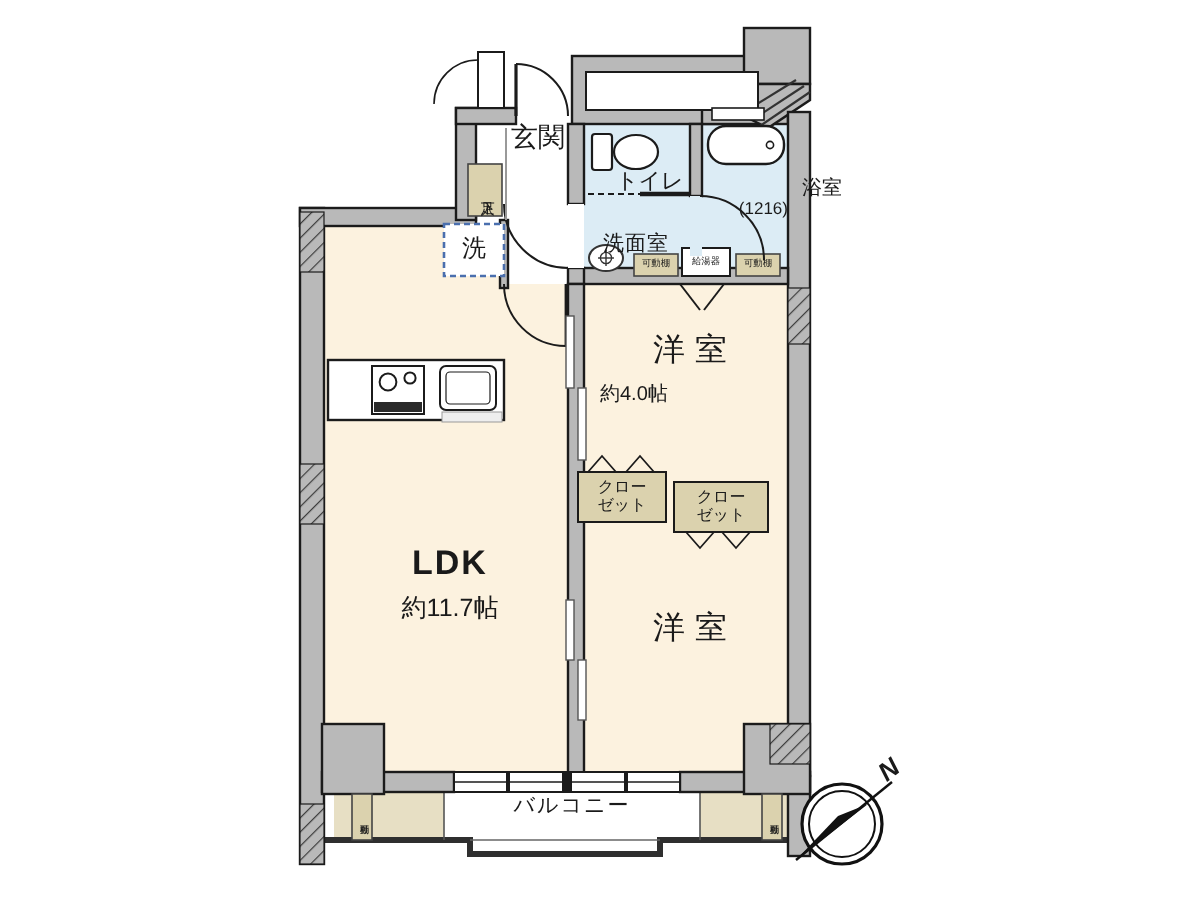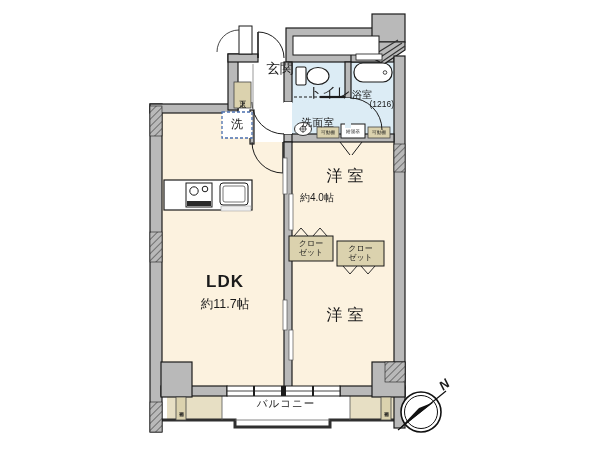--- a/index.html
+++ b/index.html
@@ -169,25 +169,25 @@
   </g>
 
   <g>
     <circle cx="421" cy="412" r="20" fill="#ffffff" stroke="#111" stroke-width="1.6"></circle>
     <circle cx="421" cy="412" r="16.5" fill="none" stroke="#111" stroke-width="1"></circle>
     <line x1="398" y1="430" x2="446" y2="391" stroke="#111" stroke-width="1.2"></line>
     <polygon points="398,430 434,402 419,408" fill="#111"></polygon>
   </g>
 </svg>
 
-<div class="lbl" style="left:252px;top:62px;width:34px;font-size:13.5px;text-align:center;margin-left:11px;">玄関</div>
-
-<div class="lbl" style="left:308px;top:85px;width:34px;font-size:14px;text-align:right;">トイレ</div>
-
-<div class="lbl" style="left:352px;top:89px;width:40px;font-size:10px;text-align:left;">浴室</div>
+<div class="lbl" style="left:252px;top:62px;width:34px;font-size:13.5px;text-align:center;">玄関</div>
+
+<div class="lbl" style="left:308px;top:85px;width:34px;font-size:11px;text-align:left;">トイレ</div>
+
+<div class="lbl" style="left:352px;top:89px;width:40px;font-size:10px;text-align:right;padding-left:29px;">浴室</div>
 <div class="lbl" style="left:350px;top:100px;width:44px;font-size:8.5px;text-align:right;">(1216)</div>
 
 <div class="lbl" style="left:292px;top:117px;width:52px;font-size:10.5px;text-align:center;letter-spacing:0.5px;">洗面室</div>
 
 <div class="lbl" style="left:300px;top:167px;width:90px;font-size:16px;text-align:center;letter-spacing:5px;text-indent:5px;">洋室</div>
 <div class="lbl" style="left:300px;top:192px;width:90px;font-size:10px;text-align:left;">約4.0帖</div>
 
 <div class="lbl" style="left:170px;top:273px;width:110px;font-size:17px;text-align:center;letter-spacing:1px;font-weight:bold;">LDK</div>
 <div class="lbl" style="left:170px;top:298px;width:110px;font-size:12.5px;text-align:center;">約11.7帖</div>
 

